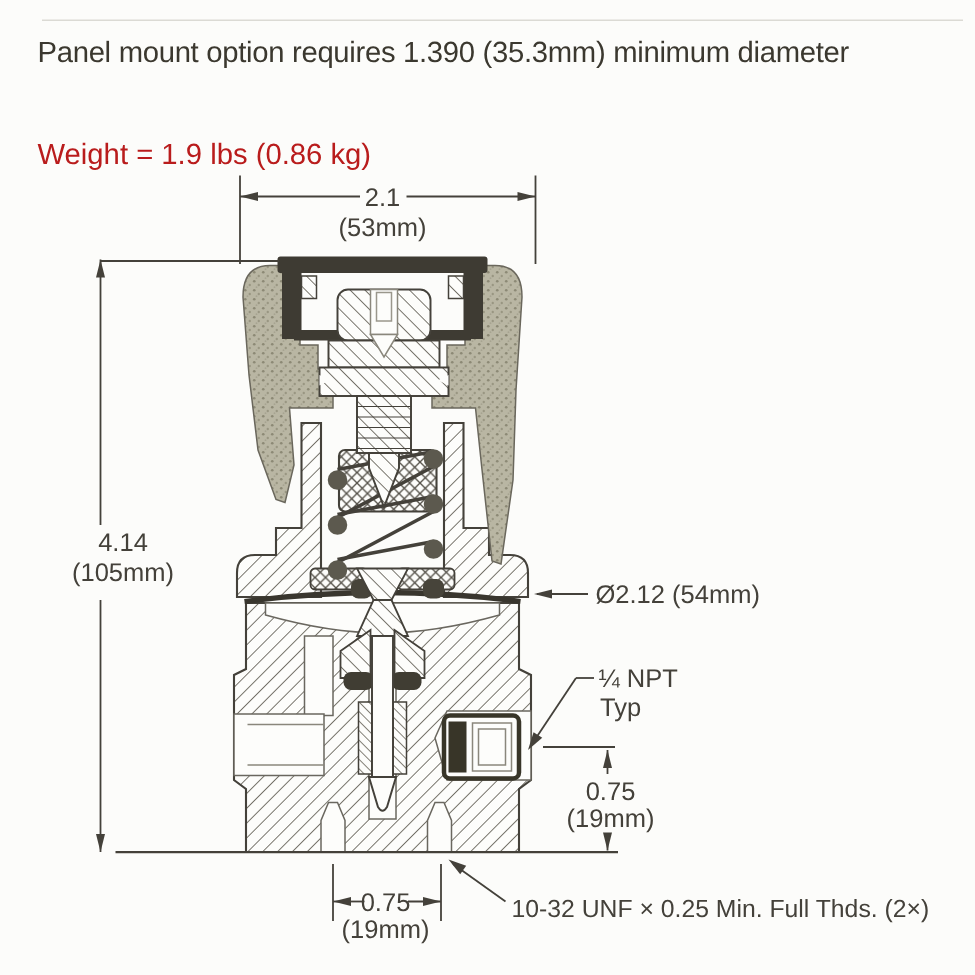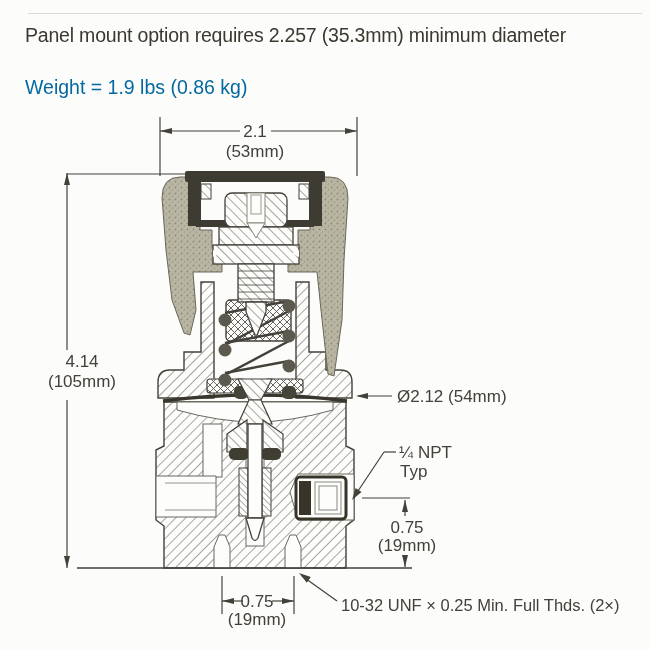--- a/index.html
+++ b/index.html
@@ -4,33 +4,33 @@
 <style>
   html,body{margin:0;padding:0;}
   body{
     width:650px;height:650px;position:relative;overflow:hidden;
     background:#fcfcfa;
     font-family:"Liberation Sans", sans-serif;
     color:#3b382f;
   }
   .scan-line-top{position:absolute;left:28px;top:13px;width:614px;height:1px;background:#dbdad4;}
   .notes{position:absolute;left:25px;top:22px;font-size:19.5px;line-height:27px;letter-spacing:-0.2px;color:#3b382f;}
-  .note-weight{position:absolute;left:25px;top:76px;font-size:19.5px;color:#0369a1;}
+  .note-weight{position:absolute;left:25px;top:92px;font-size:19.5px;color:#b91c1c;}
   svg{position:absolute;left:0;top:0;}
   svg text{font-family:"Liberation Sans", sans-serif;fill:#44413a;}
   .dim{font-size:17px;}
   .dim-sm{font-size:16.5px;}
 </style>
 </head>
 <body>
 
 <div class="scan-line-top"></div>
 
 <div class="notes">
-  <div>Panel mount option requires 2.257 (35.3mm) minimum diameter</div>
+  <div>Panel mount option requires 1.390 (35.3mm) minimum diameter</div>
 </div>
 <div class="note-weight">Weight = 1.9 lbs (0.86 kg)</div>
 
 <svg width="650" height="650" viewBox="0 0 650 650">
   <defs>
     <pattern id="stip" width="6" height="6" patternUnits="userSpaceOnUse">
       <rect width="6" height="6" fill="#b9b6a3"></rect>
       <circle cx="1.5" cy="1.5" r="0.9" fill="#8c8975"></circle>
       <circle cx="4.5" cy="4" r="0.8" fill="#999682"></circle>
       <circle cx="3" cy="5.5" r="0.6" fill="#a7a491"></circle>

